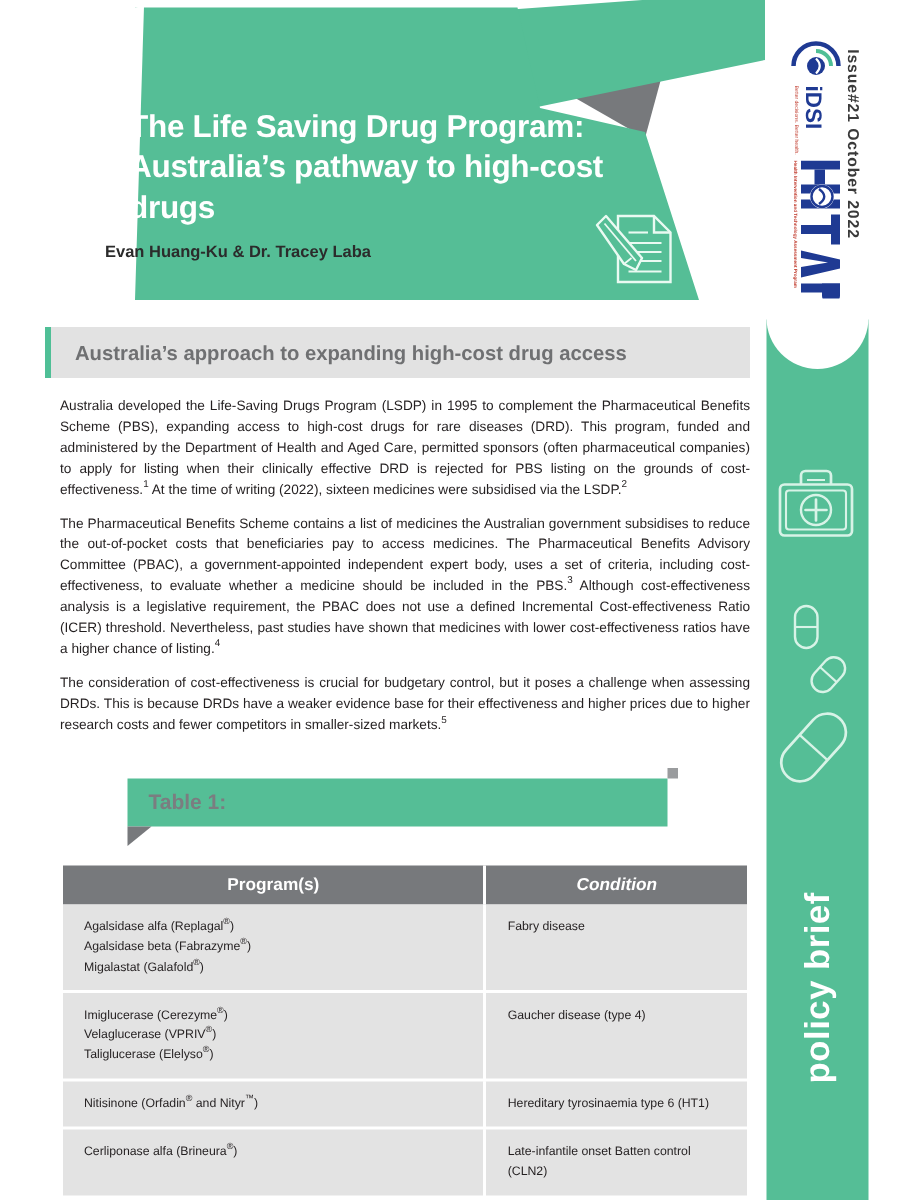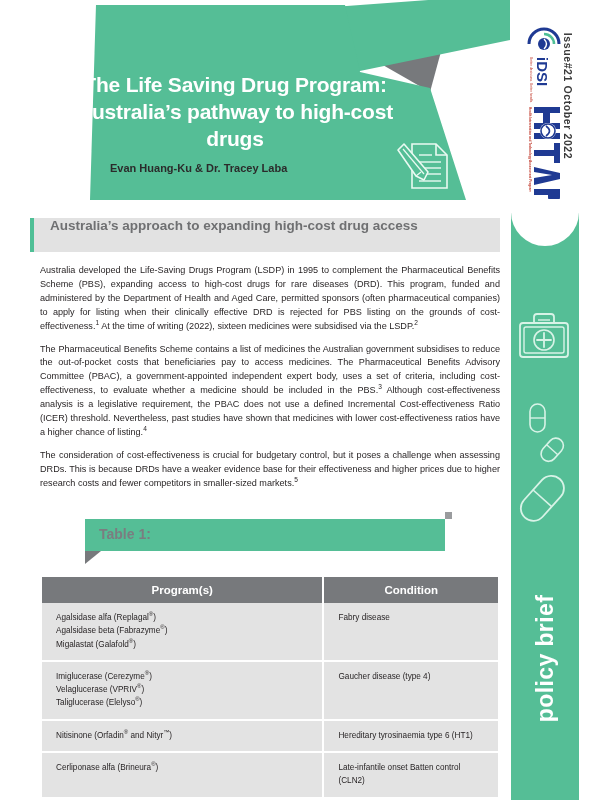--- a/index.html
+++ b/index.html
@@ -29,40 +29,38 @@
   }
   .shape {
     position: absolute;
     left: 0; top: 0;
     width: 510px;
     height: 210px;
   }
 
   .header-title {
     position: absolute;
-    left: 70px;
+    left: 86px;
     top: 72px;
     width: 330px;
     font-size: 21px;
     line-height: 1.28;
     font-weight: bold;
     color: #ffffff;
     letter-spacing: -0.2px;
-    text-align: center;
   }
 
   .header-authors {
     position: absolute;
     left: 70px;
     top: 162px;
     width: 330px;
     font-size: 11px;
     font-weight: bold;
     color: #2b2b2b;
-    margin-left: 40px;
   }
 
   .doc-pencil-icon {
     position: absolute;
     left: 392px;
     top: 136px;
     width: 60px;
     height: 58px;
   }
 
@@ -114,20 +112,21 @@
   }
   .section-bar {
     width: 4px;
     background: #4FBF96;
     flex: 0 0 auto;
   }
   .section-box {
     flex: 1 1 auto;
     background: #e2e2e2;
     display: flex;
+    align-items: center;
     padding-left: 16px;
   }
   .section-box span {
     font-size: 13.5px;
     font-weight: bold;
     color: #6f7072;
   }
 
   
   .body-col {
@@ -217,21 +216,21 @@
     font-size: 8.2px;
     line-height: 1.62;
     padding: 8px 10px 9px 14px;
     vertical-align: top;
     border-right: 2px solid #ffffff;
     border-bottom: 2px solid #ffffff;
   }
   .drug-table td:last-child { border-right: none; margin-left: 36px; }
   .drug-table td sup { font-size: 6px; vertical-align: super; line-height: 0; }
   .col-med { width: 258px; }
-  .col-cond { width: 160px; }
+  .col-cond { width: 160px; font-style: italic; }
 
   
   .sidebar {
     position: absolute;
     left: 511px;
     top: 213px;
     width: 68px;
     height: 587px;
     background: #55BE96;
   }

